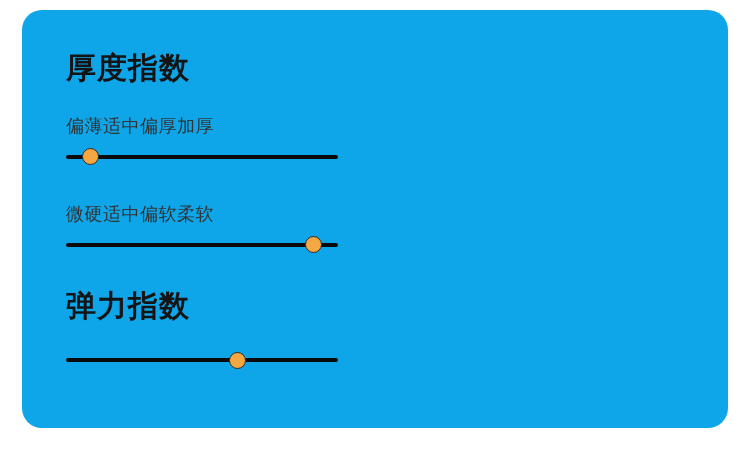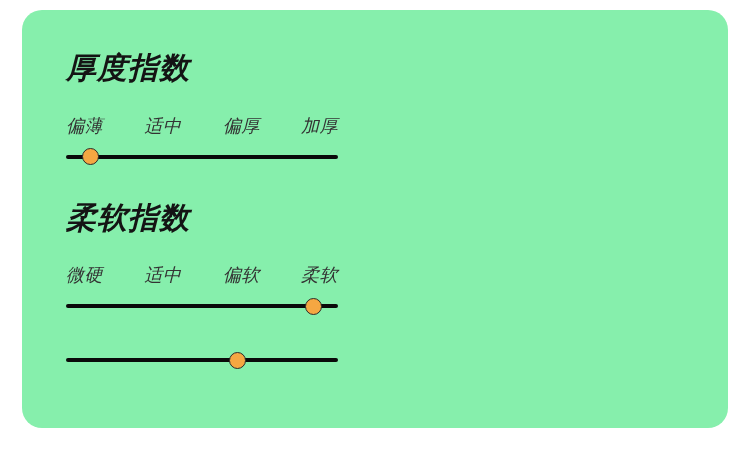--- a/index.html
+++ b/index.html
@@ -12,24 +12,23 @@
     background: #ffffff;
     font-family: "Liberation Sans", "DejaVu Sans", sans-serif;
     overflow: hidden;
   }
   .card {
     position: absolute;
     left: 22px;
     top: 10px;
     width: 706px;
     height: 418px;
-    background: #86efac;
+    background: #0ea5e9;
     border-radius: 20px;
     box-sizing: border-box;
-    font-style: italic;
   }
   .grid {
     position: absolute;
     left: 44px;
     top: 42px;
     width: 616px;
     display: flex;
     flex-wrap: wrap;
     column-gap: 73px;
     row-gap: 36px;
@@ -41,21 +40,20 @@
     font-size: 30px;
     font-weight: bold;
     color: #141414;
     letter-spacing: 1px;
     line-height: 1.05;
     margin: 0 0 30px 0;
     white-space: nowrap;
   }
   .metric-scale {
     display: flex;
-    justify-content: space-between;
     align-items: flex-end;
     font-size: 18px;
     color: #333333;
     margin-bottom: 10px;
     white-space: nowrap;
   }
   .scale-label {
     letter-spacing: 0.5px;
   }
   .slider {
@@ -97,34 +95,34 @@
         <span class="scale-label">偏厚</span>
         <span class="scale-label">加厚</span>
       </div>
       <div class="slider">
         <div class="slider-track"></div>
         <div class="slider-knob" style="left: 9%;"></div>
       </div>
     </div>
 
     <div class="metric">
-      <div class="metric-title">柔软指数</div>
       <div class="metric-scale">
         <span class="scale-label">微硬</span>
         <span class="scale-label">适中</span>
         <span class="scale-label">偏软</span>
         <span class="scale-label">柔软</span>
       </div>
       <div class="slider">
         <div class="slider-track"></div>
         <div class="slider-knob" style="left: 91%;"></div>
       </div>
     </div>
 
     <div class="metric">
+      <div class="metric-title">弹力指数</div>
       <div class="slider">
         <div class="slider-track"></div>
         <div class="slider-knob" style="left: 63%;"></div>
       </div>
     </div>
 
   </div>
 </div>
 
 </body></html>

